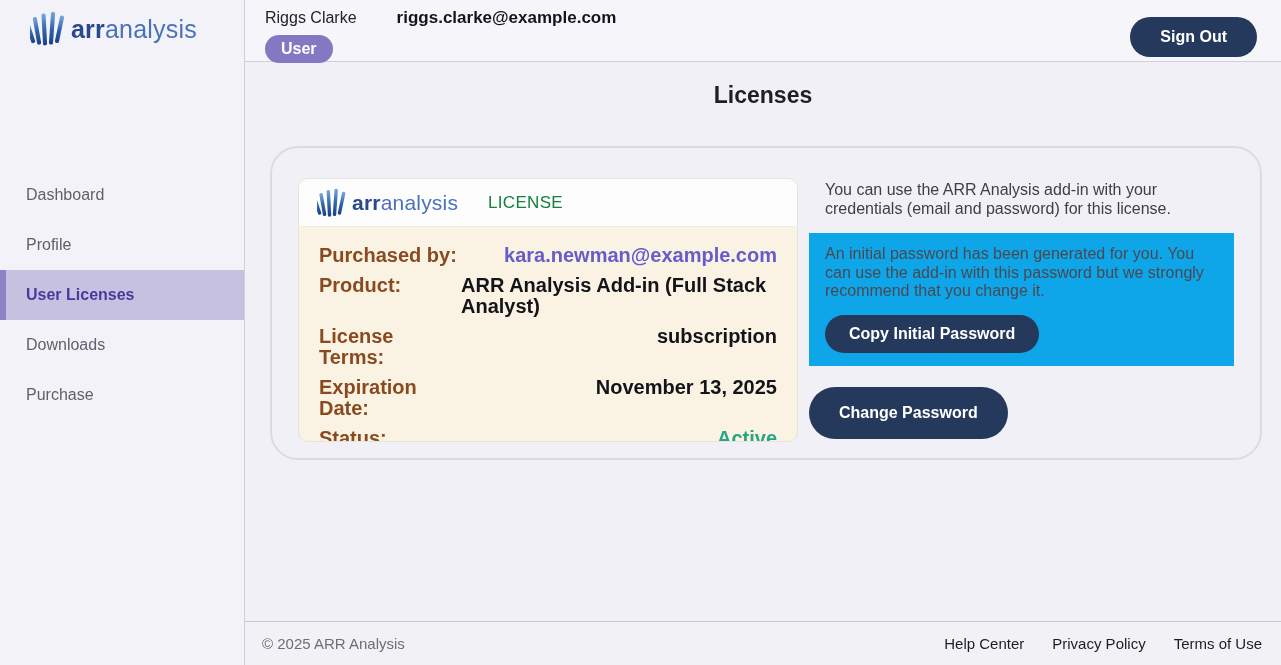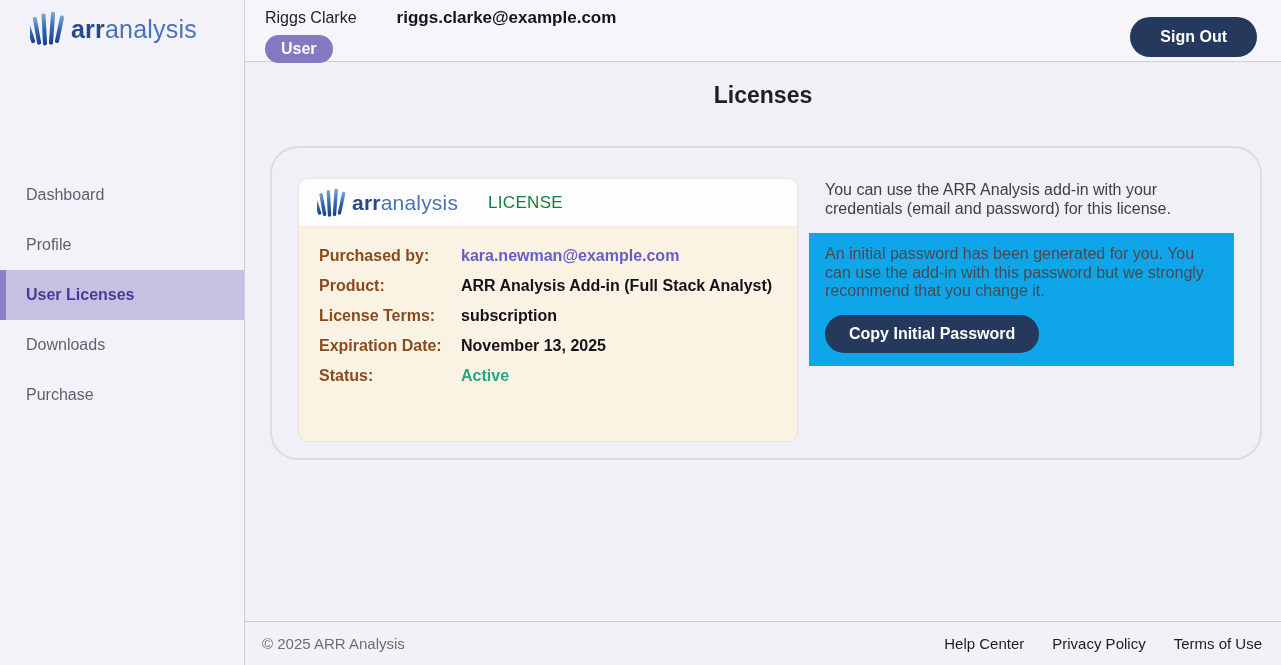--- a/index.html
+++ b/index.html
@@ -102,21 +102,21 @@
   }
   .license-header {
     height: 48px;
     background: #fdfdfe;
     border-bottom: 1px solid #eeebe2;
     display: flex; align-items: center; gap: 30px;
     padding: 0 18px;
   }
   .license-title { font-size: 17px; font-weight: normal; color: #15803d; letter-spacing: 0.3px; }
   .license-body { padding: 18px 20px; }
-  .field-row { display: flex; font-size: 16px; line-height: 21px; margin-bottom: 9px; }
+  .field-row { display: flex; font-size: 20px; line-height: 21px; margin-bottom: 9px; justify-content: space-between; }
   .field-label { width: 142px; min-width: 142px; font-weight: bold; color: #8a4a1f; }
   .field-value { font-weight: bold; color: #141319; }
   .value-email { color: #675cc9; }
   .value-status { color: #27a586; }
 
   .right-panel { flex: 1; display: flex; flex-direction: column; min-width: 0; }
   .cred-note { margin: 2px 16px 0; font-size: 16px; line-height: 19px; color: #3f3e47; }
   .pw-box {
     margin-top: 15px;
     background: #0ea5e9;
@@ -241,20 +241,21 @@
       </div>
 
       <div class="right-panel">
         <p class="cred-note">You can use the ARR Analysis add-in with your credentials (email and password) for this license.</p>
 
         <div class="pw-box">
           <p class="pw-note">An initial password has been generated for you. You can use the add-in with this password but we strongly recommend that you change it.</p>
           <button class="btn copy-btn">Copy Initial Password</button>
         </div>
 
+        <button class="btn change-btn">Change Password</button>
       </div>
 
     </section>
   </main>
 
   <footer class="footer">
     <span class="copyright">© 2025 ARR Analysis</span>
     <nav class="footer-links">
       <a class="footer-link">Help Center</a>
       <a class="footer-link">Privacy Policy</a>

